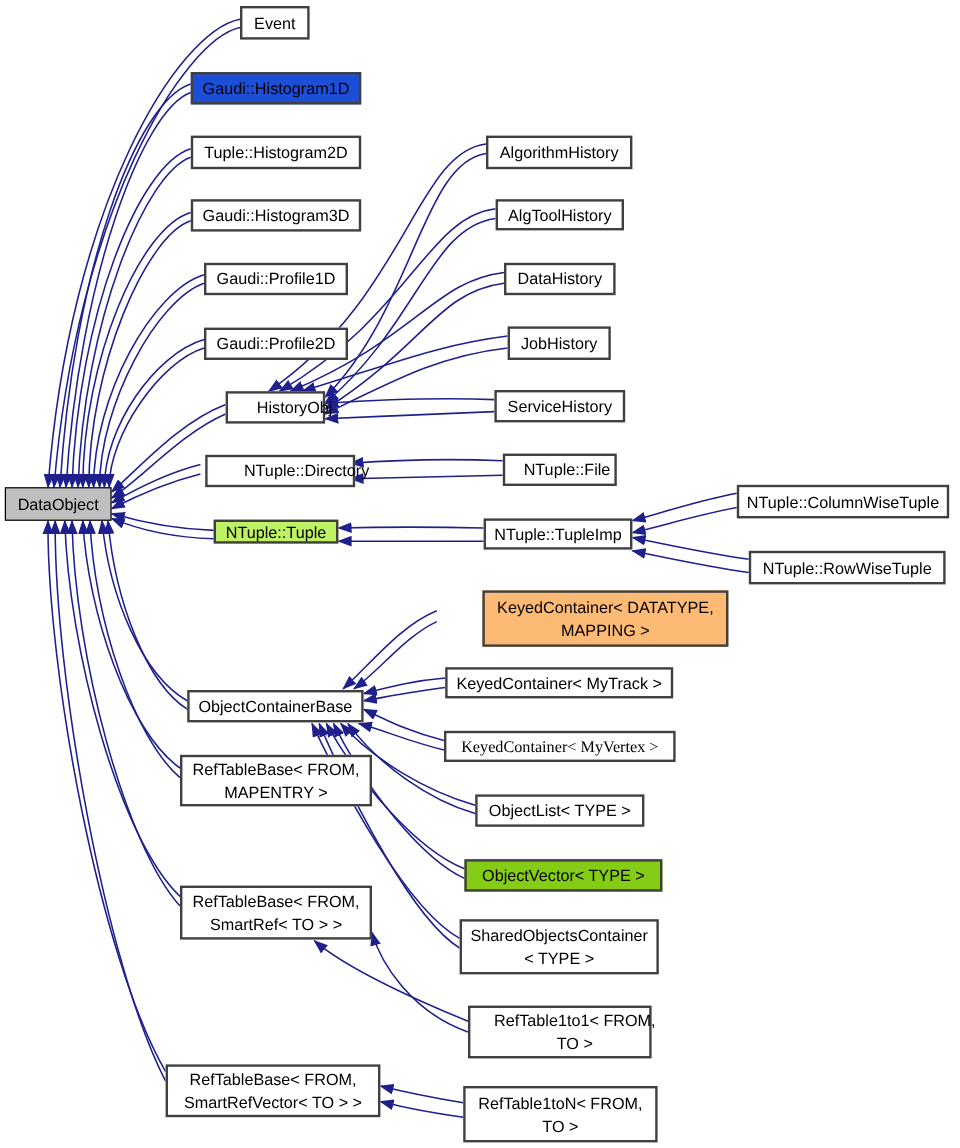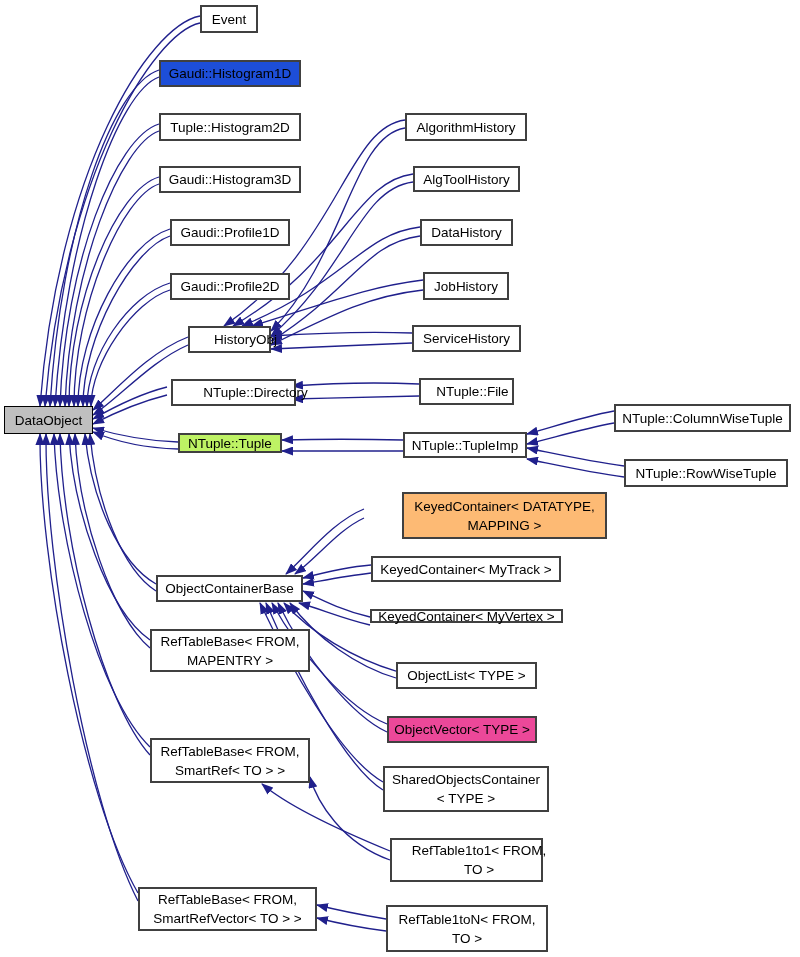--- a/index.html
+++ b/index.html
@@ -149,27 +149,27 @@
       <div class="node" style="left: 624px; top: 459px; width: 164px; height: 28px; border-color: rgb(64, 64, 64); background: rgb(255, 255, 255);">
         <span>NTuple::RowWiseTuple</span>
       </div>
       <div class="node" style="left: 364px; top: 492px; width: 205px; height: 47px; border-color: rgb(64, 64, 64); background: #fdba74; margin-left: 38px;">
         <span>KeyedContainer&lt; DATATYPE,</span>
         <span>MAPPING &gt;</span>
       </div>
       <div class="node" style="left: 371px; top: 556px; width: 190px; height: 26px; border-color: rgb(64, 64, 64); background: rgb(255, 255, 255);">
         <span>KeyedContainer&lt; MyTrack &gt;</span>
       </div>
-      <div class="node" style="left: 370px; top: 609px; width: 193px; height: 14px; border-color: rgb(64, 64, 64); background: rgb(255, 255, 255);">
+      <div class="node" style="left: 370px; top: 609px; width: 193px; height: 26px; border-color: rgb(64, 64, 64); background: rgb(255, 255, 255); font-family: Liberation Serif, serif;">
         <span>KeyedContainer&lt; MyVertex &gt;</span>
       </div>
       <div class="node" style="left: 396px; top: 662px; width: 141px; height: 27px; border-color: rgb(64, 64, 64); background: rgb(255, 255, 255);">
         <span>ObjectList&lt; TYPE &gt;</span>
       </div>
-      <div class="node" style="left: 387px; top: 716px; width: 150px; height: 27px; border-color: rgb(64, 64, 64); background: #ec4899;">
+      <div class="node" style="left: 387px; top: 716px; width: 165px; height: 27px; border-color: rgb(64, 64, 64); background: #84cc16;">
         <span>ObjectVector&lt; TYPE &gt;</span>
       </div>
       <div class="node" style="left: 156px; top: 575px; width: 147px; height: 27px; border-color: rgb(64, 64, 64); background: rgb(255, 255, 255);">
         <span>ObjectContainerBase</span>
       </div>
       <div class="node" style="left: 150px; top: 629px; width: 160px; height: 43px; border-color: rgb(64, 64, 64); background: rgb(255, 255, 255);">
         <span>RefTableBase&lt; FROM,</span>
         <span>MAPENTRY &gt;</span>
       </div>
       <div class="node" style="left: 150px; top: 738px; width: 160px; height: 45px; border-color: rgb(64, 64, 64); background: rgb(255, 255, 255);">

